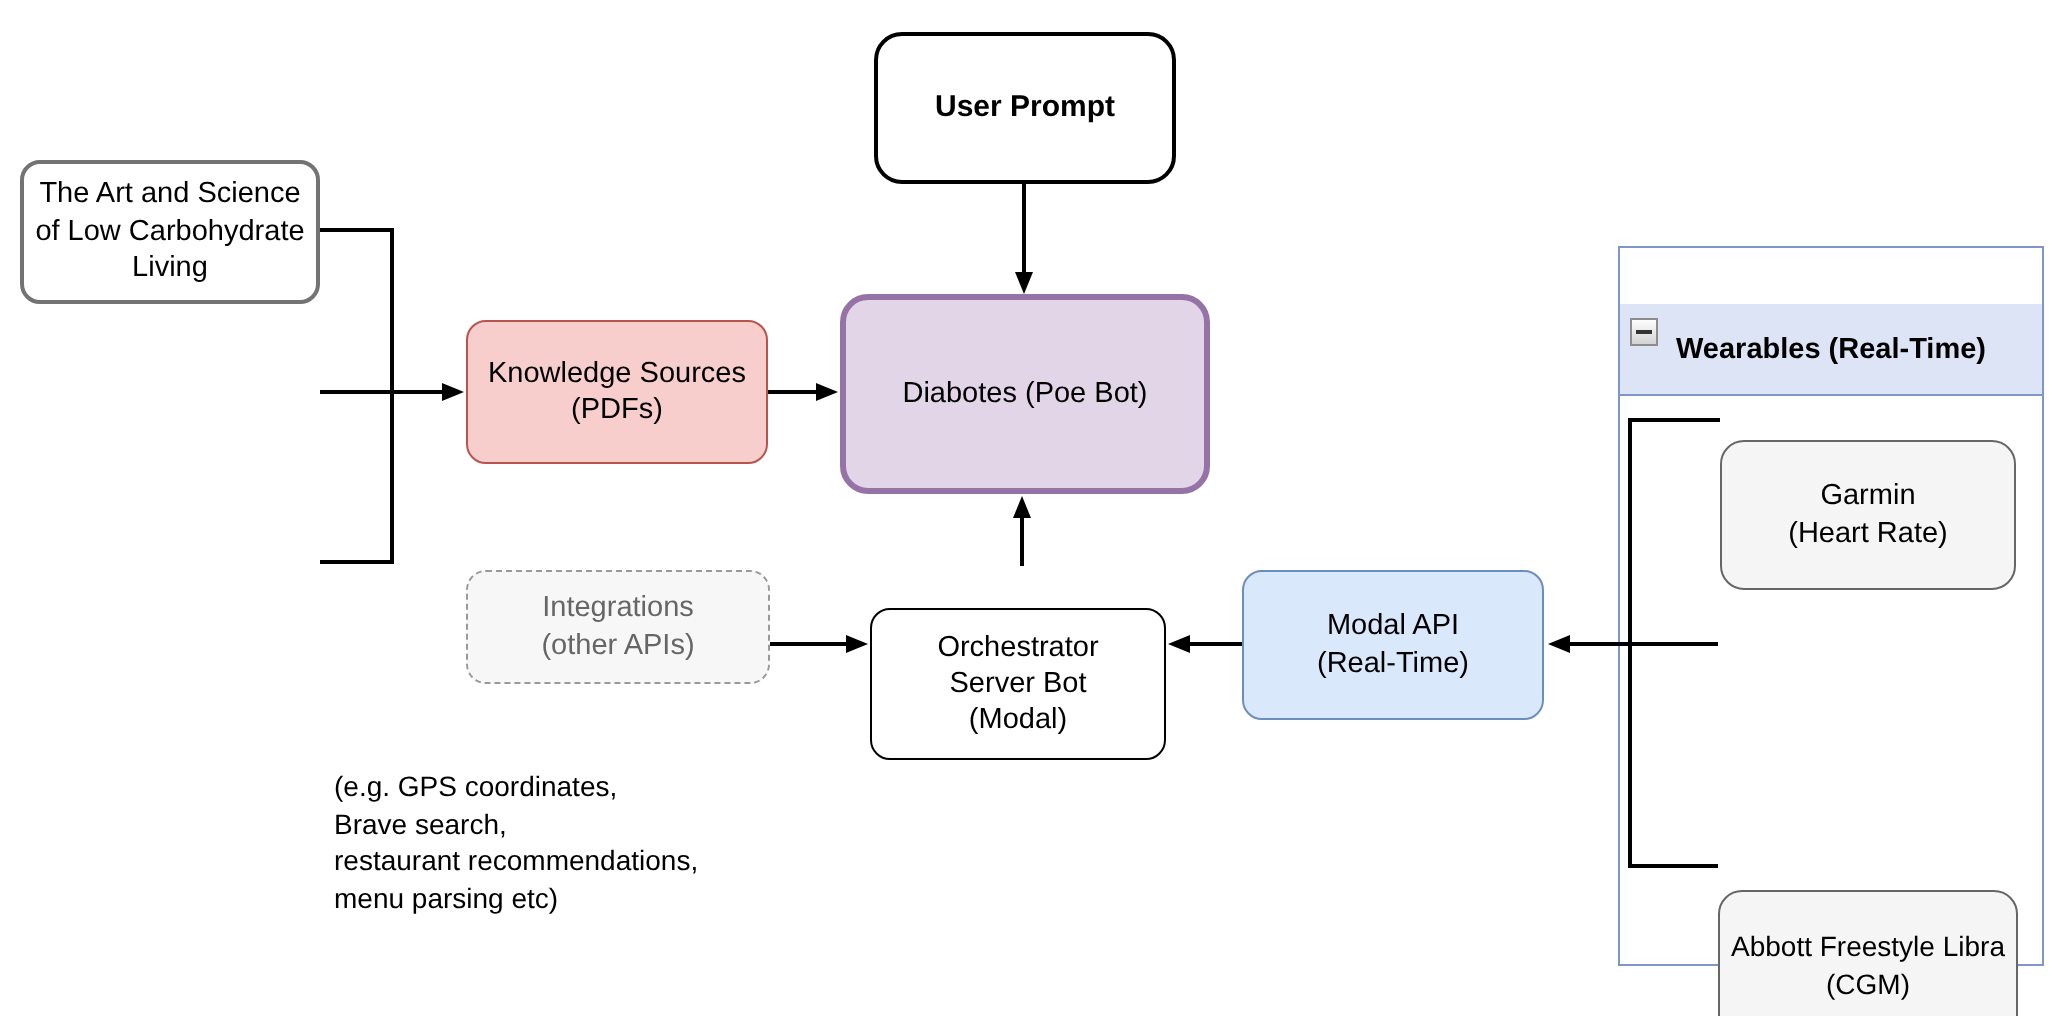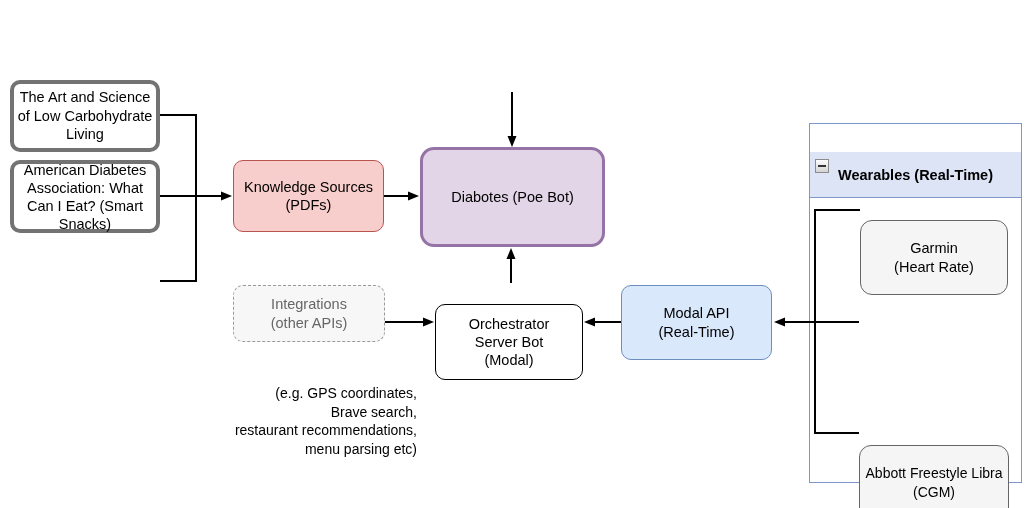--- a/index.html
+++ b/index.html
@@ -6,21 +6,21 @@
   html,body { background:#ffffff; }
   .canvas {
     position:relative; width:1025px; height:508px; background:#ffffff;
     font-family:"Liberation Sans", sans-serif; color:#000; overflow:hidden;
   }
   .node {
     position:absolute; display:flex; align-items:center; justify-content:center;
     text-align:center; white-space:pre-line; font-size:14.5px; line-height:18.5px;
     background:#ffffff; border-radius:10px; z-index:2;
   }
-  .node-plain   { border:4px solid #737373; }
+  .node-plain   { border:2px solid #737373; }
   .node-user    { border:2.5px solid #000000; border-radius:14px; font-weight:bold; font-size:15px; }
   .node-pink    { background:#f8cecc; border:1.5px solid #b85450; }
   .node-purple  { background:#e1d5e7; border:3.5px solid #9673a6; border-radius:14px; }
   .node-dashed  { background:#f7f7f7; border:1.5px dashed #999999; color:#666666; }
   .node-blue    { background:#dae8fc; border:1.5px solid #6c8ebf; }
   .node-gray    { background:#f5f5f5; border:1.5px solid #666666; border-radius:12px;margin-top:48px; }
   .node-thin    { border:1.5px solid #000000; }
 
   .container-box {
     position:absolute; left:809px; top:123px; width:213px; height:360px;
@@ -33,44 +33,41 @@
   }
   .collapse-btn {
     position:absolute; left:5px; top:7px; width:14px; height:14px;
     border:1px solid #8c8c8c; background:linear-gradient(#fdfdfd,#d3d3d3);
     display:flex; align-items:center; justify-content:center; cursor:pointer;
   }
   .collapse-btn .bar { width:8px; height:2px; background:#333333; }
 
   .caption {
     position:absolute; left:167px; top:384px; width:250px;
-    text-align:right; white-space:pre-line; font-size:14px; line-height:18.5px; z-index:2;
+    text-align:left; white-space:pre-line; font-size:14px; line-height:18.5px; z-index:2;
   }
   svg.wires { position:absolute; left:0; top:0; z-index:5; pointer-events:none; }
   svg.wires path, svg.wires polyline { stroke:#000000; stroke-width:2; fill:none; }
   svg.wires polygon { fill:#000000; stroke:none; }
 </style>
 </head>
 <body>
 
 <div class="canvas">
 
+  <div class="node node-user" style="left:437px; top:16px; width:151px; height:76px;">
+    <span>User Prompt</span>
+  </div>
 
   <div class="node node-plain" style="left:10px; top:80px; width:150px; height:72px;">
     <span>The Art and Science
 of Low Carbohydrate
 Living</span>
   </div>
 
-  <div class="node node-plain" style="left:10px; top:160px; width:150px; height:73px; line-height:18px;">
-    <span>American Diabetes
-Association: What
-Can I Eat? (Smart
-Snacks)</span>
-  </div>
 
 
   <div class="node node-purple" style="left:420px; top:147px; width:185px; height:100px;">
     <span>Diabotes (Poe Bot)</span>
   </div>
 
   <div class="node node-pink" style="left:233px; top:160px; width:151px; height:72px;">
     <span>Knowledge Sources
 (PDFs)</span>
   </div>

